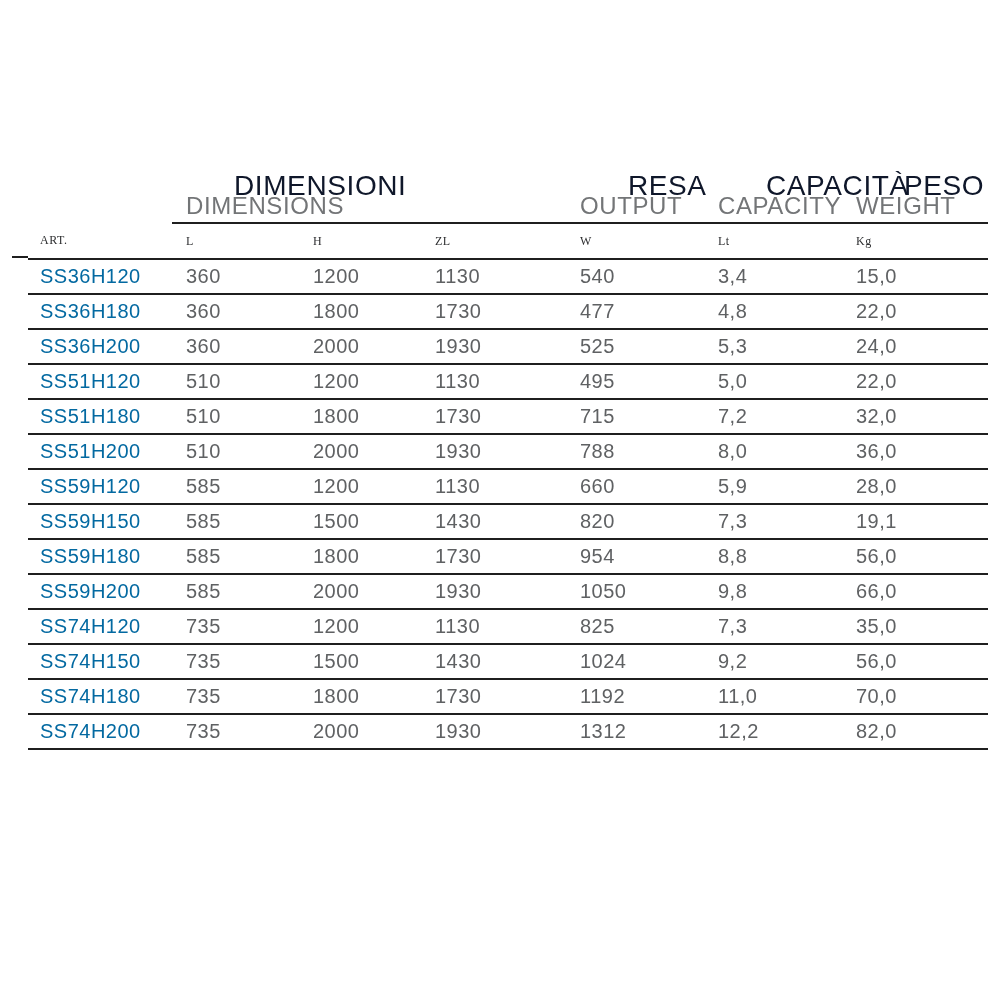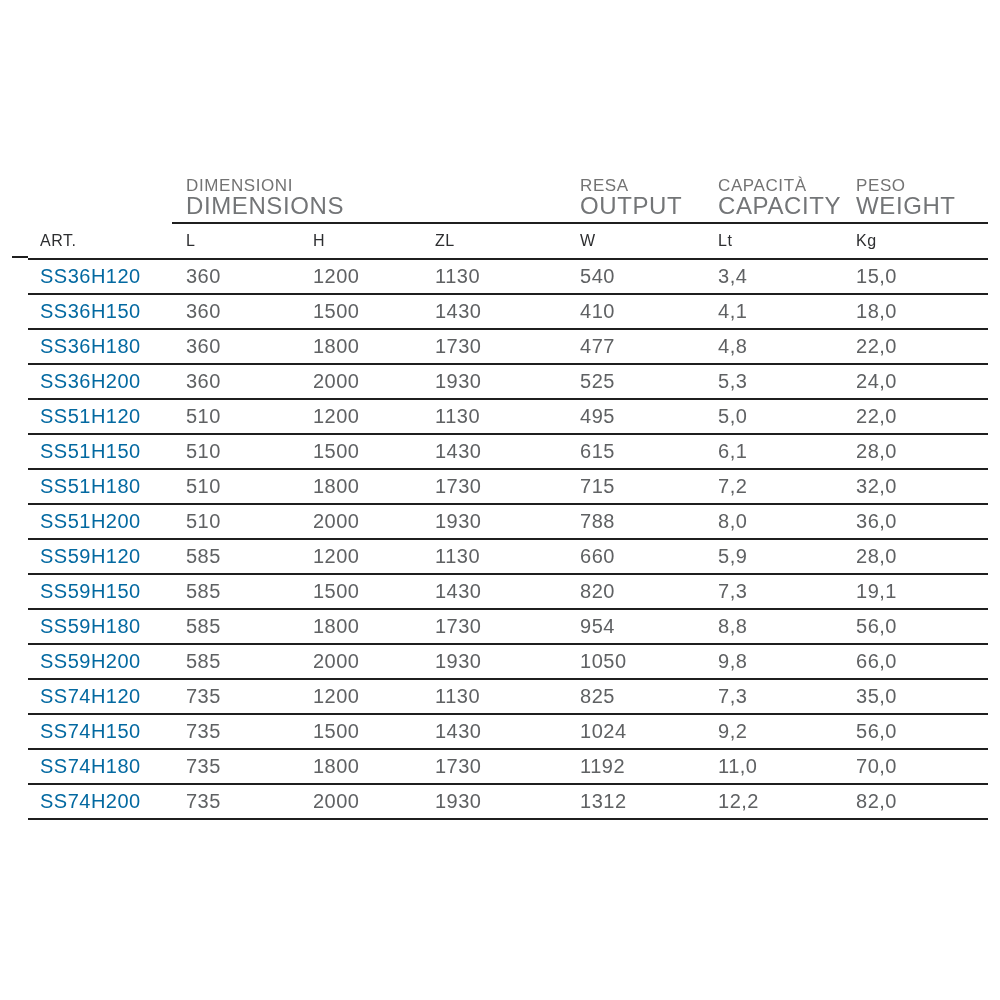--- a/index.html
+++ b/index.html
@@ -37,41 +37,43 @@
     vertical-align: bottom;
     padding: 0 0 6px 14px;
     height: 40px;
     border-bottom: 2px solid #1f1f1f;
   }
   .grp-row td.no-line {
     border-bottom: none;
   }
   .grp-primary {
     display: block;
-    font-size: 17px;
+    font-size: 28px;
     line-height: 20px;
-    color: #737373;
+    color: #0f172a;
     letter-spacing: 0.6px;
+    margin-left: 48px;
   }
   .grp-secondary {
     display: block;
     font-size: 24px;
     line-height: 20px;
     color: #737577;
     letter-spacing: 0.6px;
   }
   
   .hdr-row td {
     height: 34px;
     vertical-align: middle;
     border-bottom: 2px solid #1f1f1f;
     padding: 0 0 0 14px;
-    font-size: 16px;
+    font-size: 12px;
     color: #2d2e30;
     letter-spacing: 0.5px;
+    font-family: Liberation Serif, serif;
   }
   .hdr-row td.c-art {
     padding-left: 12px;
   }
   
   .hdr-ext {
     position: absolute;
     left: -16px;
     top: 80px;
     width: 16px;
@@ -144,29 +146,20 @@
         <tr>
           <td class="c-art">SS36H120</td>
           <td class="c-val">360</td>
           <td class="c-val">1200</td>
           <td class="c-val">1130</td>
           <td class="c-val">540</td>
           <td class="c-val">3,4</td>
           <td class="c-val">15,0</td>
         </tr>
         <tr>
-          <td class="c-art">SS36H150</td>
-          <td class="c-val">360</td>
-          <td class="c-val">1500</td>
-          <td class="c-val">1430</td>
-          <td class="c-val">410</td>
-          <td class="c-val">4,1</td>
-          <td class="c-val">18,0</td>
-        </tr>
-        <tr>
           <td class="c-art">SS36H180</td>
           <td class="c-val">360</td>
           <td class="c-val">1800</td>
           <td class="c-val">1730</td>
           <td class="c-val">477</td>
           <td class="c-val">4,8</td>
           <td class="c-val">22,0</td>
         </tr>
         <tr>
           <td class="c-art">SS36H200</td>
@@ -178,29 +171,20 @@
           <td class="c-val">24,0</td>
         </tr>
         <tr>
           <td class="c-art">SS51H120</td>
           <td class="c-val">510</td>
           <td class="c-val">1200</td>
           <td class="c-val">1130</td>
           <td class="c-val">495</td>
           <td class="c-val">5,0</td>
           <td class="c-val">22,0</td>
-        </tr>
-        <tr>
-          <td class="c-art">SS51H150</td>
-          <td class="c-val">510</td>
-          <td class="c-val">1500</td>
-          <td class="c-val">1430</td>
-          <td class="c-val">615</td>
-          <td class="c-val">6,1</td>
-          <td class="c-val">28,0</td>
         </tr>
         <tr>
           <td class="c-art">SS51H180</td>
           <td class="c-val">510</td>
           <td class="c-val">1800</td>
           <td class="c-val">1730</td>
           <td class="c-val">715</td>
           <td class="c-val">7,2</td>
           <td class="c-val">32,0</td>
         </tr>

